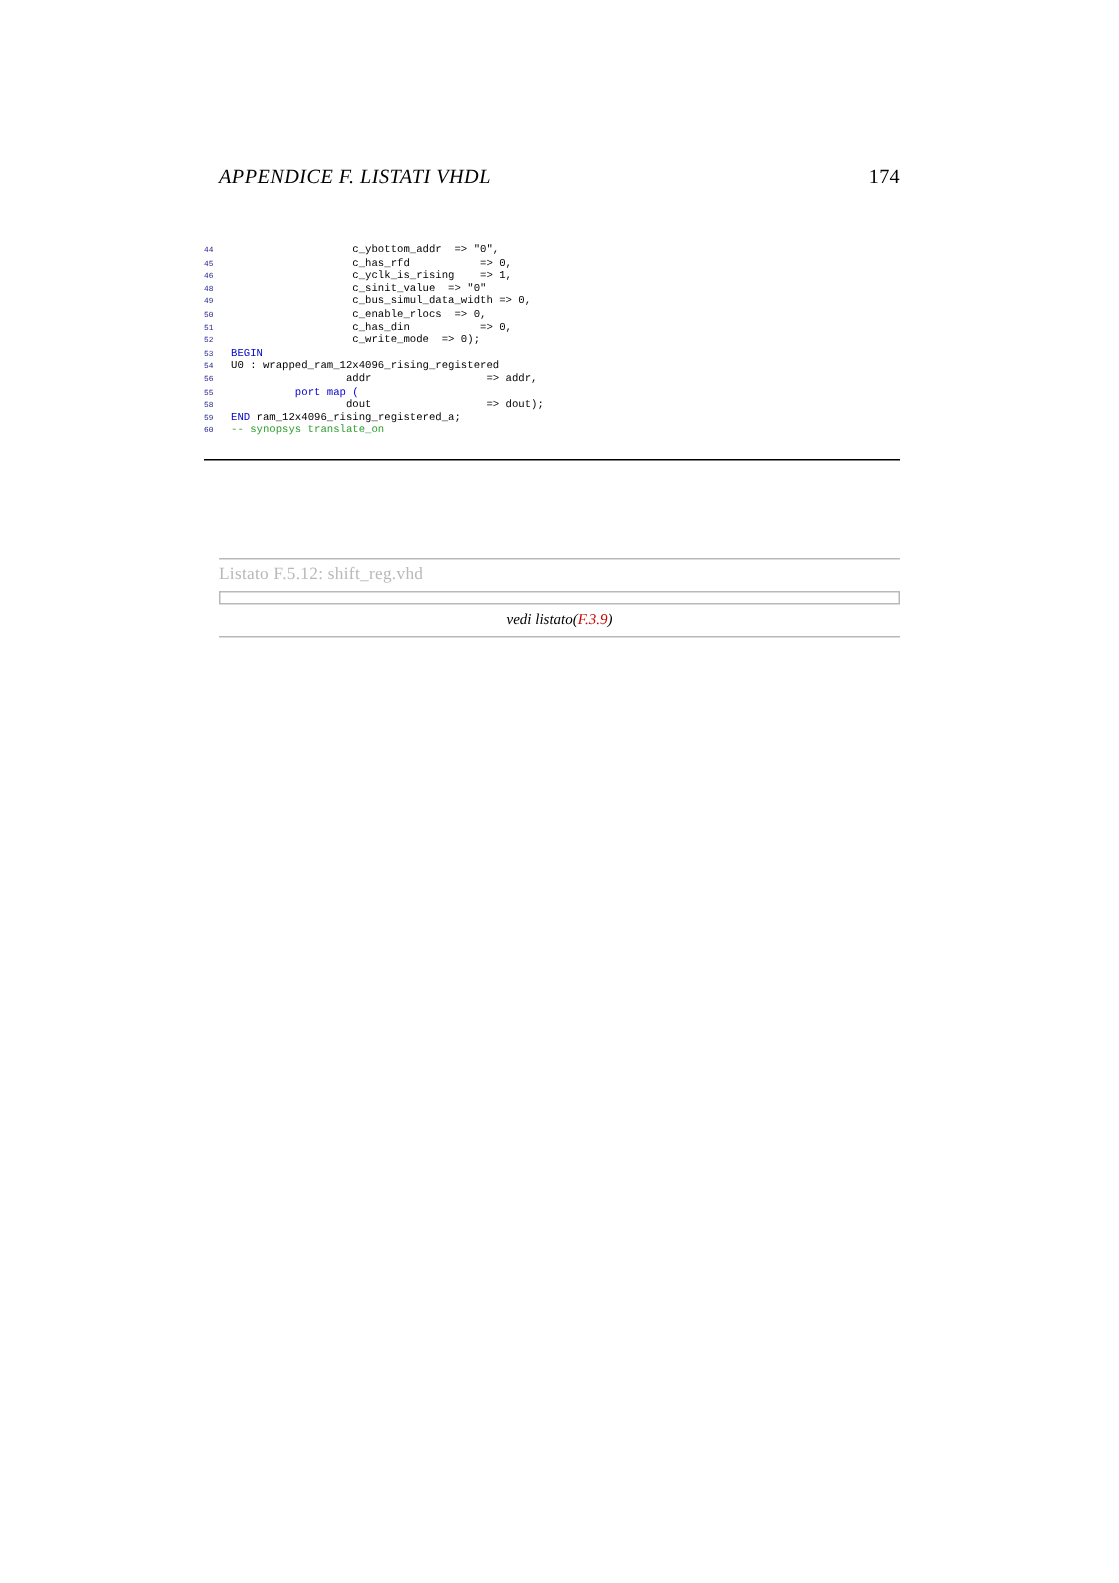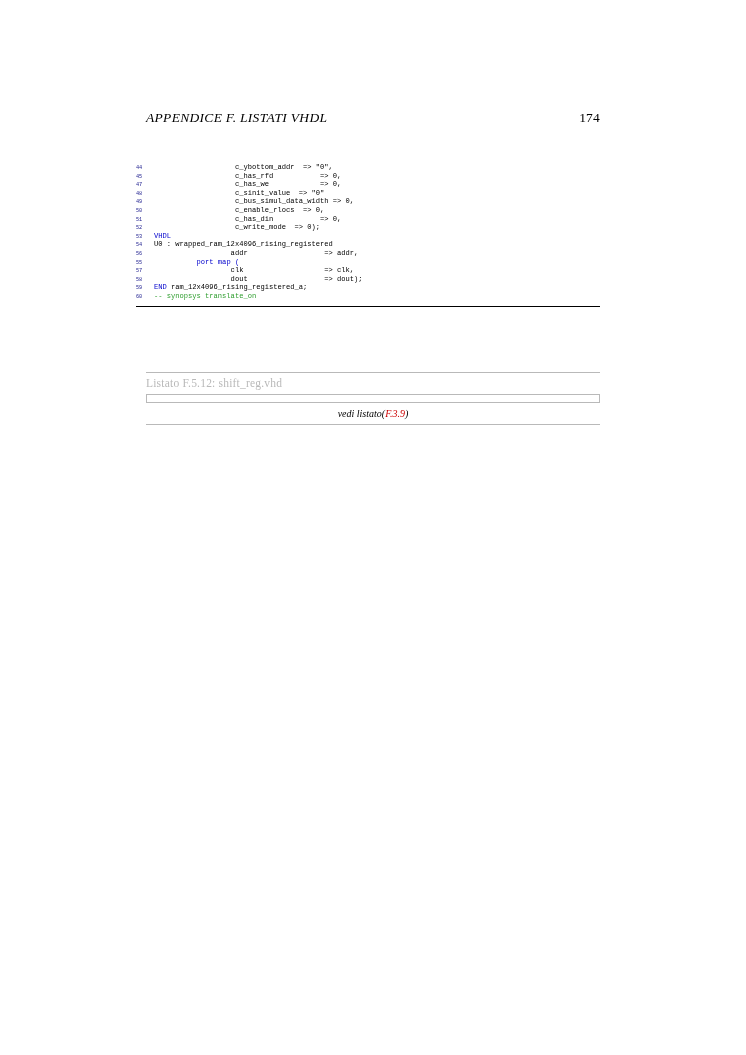--- a/index.html
+++ b/index.html
@@ -136,31 +136,30 @@
 <div class="page">
 
   <div class="runhead">
     <div class="runhead-title">APPENDICE F.  LISTATI VHDL</div>
     <div class="runhead-page">174</div>
   </div>
 
   <div class="listing" id="listing">
       <div class="code-line"><span class="lineno">44</span><span class="codetext">                   c_ybottom_addr  =&gt; "0",</span></div>
       <div class="code-line"><span class="lineno">45</span><span class="codetext">                   c_has_rfd           =&gt; 0,</span></div>
-      <div class="code-line"><span class="lineno">47</span><span class="codetext">                   c_has_we            =&gt; 0,</span></div>
+      <div class="code-line"><span class="lineno">46</span><span class="codetext">                   c_yclk_is_rising    =&gt; 1,</span></div>
       <div class="code-line"><span class="lineno">48</span><span class="codetext">                   c_sinit_value  =&gt; "0"</span></div>
       <div class="code-line"><span class="lineno">49</span><span class="codetext">                   c_bus_simul_data_width =&gt; 0,</span></div>
       <div class="code-line"><span class="lineno">50</span><span class="codetext">                   c_enable_rlocs  =&gt; 0,</span></div>
       <div class="code-line"><span class="lineno">51</span><span class="codetext">                   c_has_din           =&gt; 0,</span></div>
       <div class="code-line"><span class="lineno">52</span><span class="codetext">                   c_write_mode  =&gt; 0);</span></div>
-      <div class="code-line"><span class="lineno">53</span><span class="codetext"><span class="kw">VHDL</span></span></div>
+      <div class="code-line"><span class="lineno">53</span><span class="codetext"><span class="kw">BEGIN</span></span></div>
       <div class="code-line"><span class="lineno">54</span><span class="codetext">U0 : wrapped_ram_12x4096_rising_registered</span></div>
       <div class="code-line"><span class="lineno">56</span><span class="codetext">                  addr                  =&gt; addr,</span></div>
       <div class="code-line"><span class="lineno">55</span><span class="codetext">          <span class="kw">port map (</span></span></div>
-      <div class="code-line"><span class="lineno">57</span><span class="codetext">                  clk                   =&gt; clk,</span></div>
       <div class="code-line"><span class="lineno">58</span><span class="codetext">                  dout                  =&gt; dout);</span></div>
       <div class="code-line"><span class="lineno">59</span><span class="codetext"><span class="kw">END</span> ram_12x4096_rising_registered_a;</span></div>
       <div class="code-line"><span class="lineno">60</span><span class="codetext"><span class="cmt">-- synopsys translate_on</span></span></div>
     </div>
 
   <div class="rule-under-code"></div>
 
   <div class="caption-block">
     <div class="cap-rule"></div>
     <div class="cap-title">Listato F.5.12: shift_reg.vhd</div>

